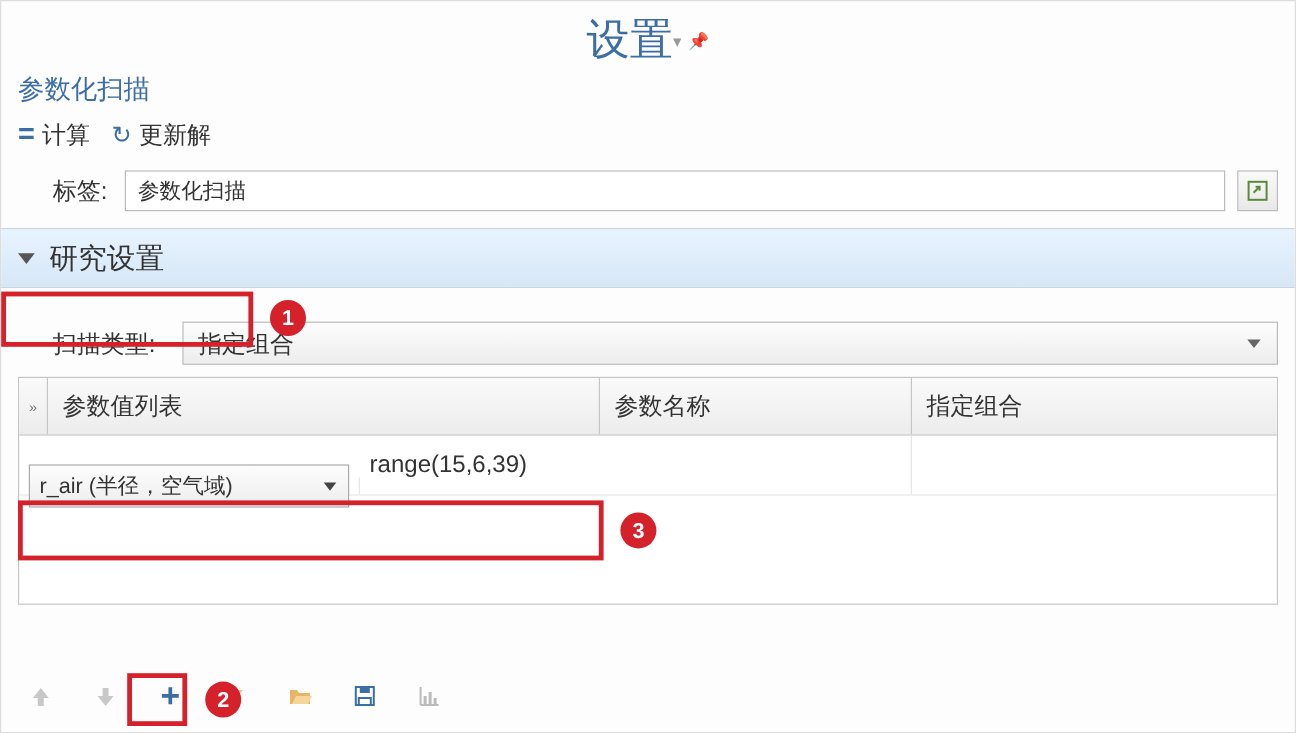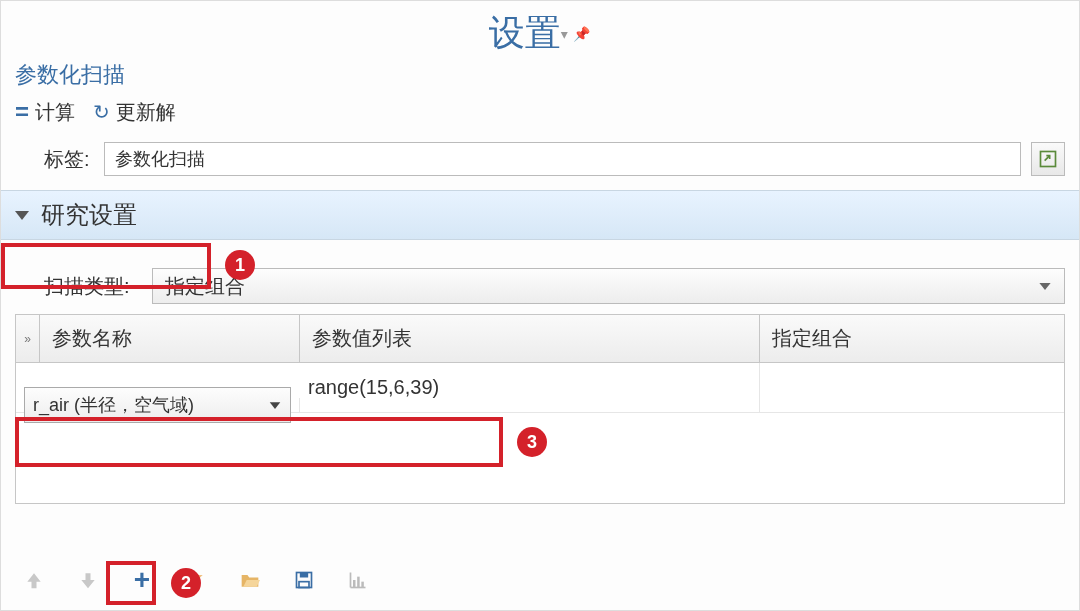--- a/index.html
+++ b/index.html
@@ -236,22 +236,22 @@
       <span>指定组合</span>
       <span class="tri-down" style="border-top-color:#666;transform:scale(0.8);"></span>
     </div>
   </div>
 
   <div class="table-wrap">
     <div class="table-head">
       <div class="col-expand">
           <span style="font-size:12px;color:#777">»</span>
         </div>
+      <div class="th col2">参数值列表</div>
       <div class="th col1">参数名称</div>
-      <div class="th col2">参数值列表</div>
       <div class="th col3">指定组合</div>
     </div>
     <div class="table-row">
       <div class="td" style="width:284px;margin-top:35px;">
         <div class="param-combo">
           <span>r_air (半径，空气域)</span>
           <span class="tri-down" style="border-top-color:#444;transform:scale(0.75);"></span>
         </div>
       </div>
       <div class="td" style="width:460px;">range(15,6,39)</div>

